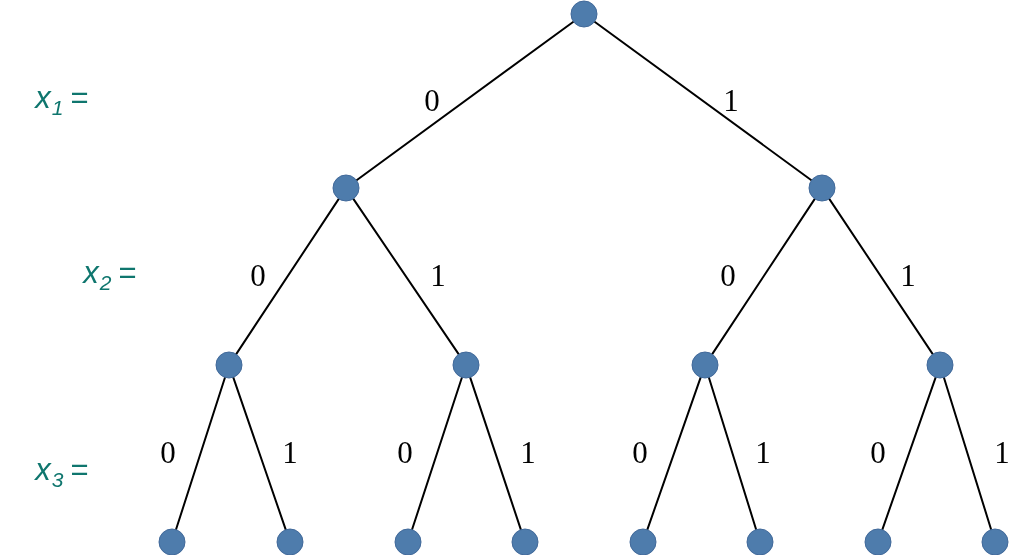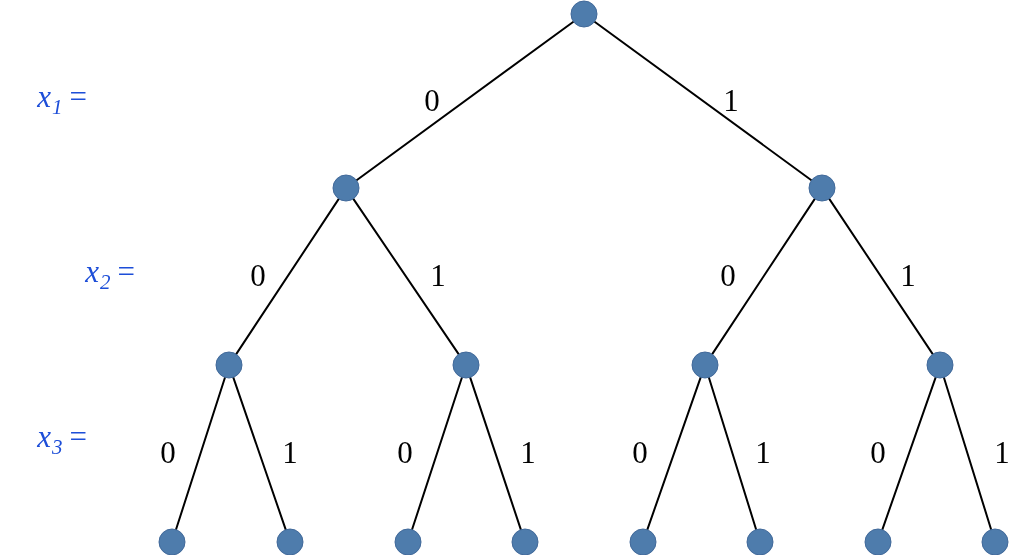--- a/index.html
+++ b/index.html
@@ -19,23 +19,23 @@
   }
   #tree-svg {
     position: absolute;
     left: 0;
     top: 0;
     width: 1029px;
     height: 555px;
   }
   .level-label {
     position: absolute;
-    font-family: Liberation Serif, serif;
+    font-family: Liberation Sans, sans-serif;
     font-size: 31px;
-    color: #1d4ed8;
+    color: #0f766e;
     white-space: nowrap;
     line-height: 1;
     transform: translate(-50%, -50%);
   }
   .level-label .var {
     font-style: italic;
   }
   .level-label .sub {
     font-style: italic;
     font-size: 21px;
@@ -93,21 +93,21 @@
         <circle cx="643" cy="542" r="13" fill="#4E7CAC" stroke="#41699A" stroke-width="1"></circle>
         <circle cx="760" cy="542" r="13" fill="#4E7CAC" stroke="#41699A" stroke-width="1"></circle>
         <circle cx="878" cy="542" r="13" fill="#4E7CAC" stroke="#41699A" stroke-width="1"></circle>
         <circle cx="995" cy="542" r="13" fill="#4E7CAC" stroke="#41699A" stroke-width="1"></circle>
       </g>
   </svg>
 
   <div id="level-labels-layer">
       <div class="level-label" style="left: 62px; top: 100px;"><span class="var">x</span><span class="sub">1</span><span class="eq">=</span></div>
       <div class="level-label" style="left: 62px; top: 275px; margin-left: 48px;"><span class="var">x</span><span class="sub">2</span><span class="eq">=</span></div>
-      <div class="level-label" style="left: 62px; top: 440px;"><span class="var">x</span><span class="sub">3</span><span class="eq">=</span></div>
+      <div class="level-label" style="left: 62px; top: 472px;"><span class="var">x</span><span class="sub">3</span><span class="eq">=</span></div>
     </div>
   <div id="edge-labels-layer">
       <div class="edge-label" style="left: 432px; top: 100px;">0</div>
       <div class="edge-label" style="left: 731px; top: 100px;">1</div>
       <div class="edge-label" style="left: 258px; top: 275px;">0</div>
       <div class="edge-label" style="left: 438px; top: 275px;">1</div>
       <div class="edge-label" style="left: 728px; top: 275px;">0</div>
       <div class="edge-label" style="left: 908px; top: 275px;">1</div>
       <div class="edge-label" style="left: 168px; top: 452px;">0</div>
       <div class="edge-label" style="left: 290px; top: 452px;">1</div>

